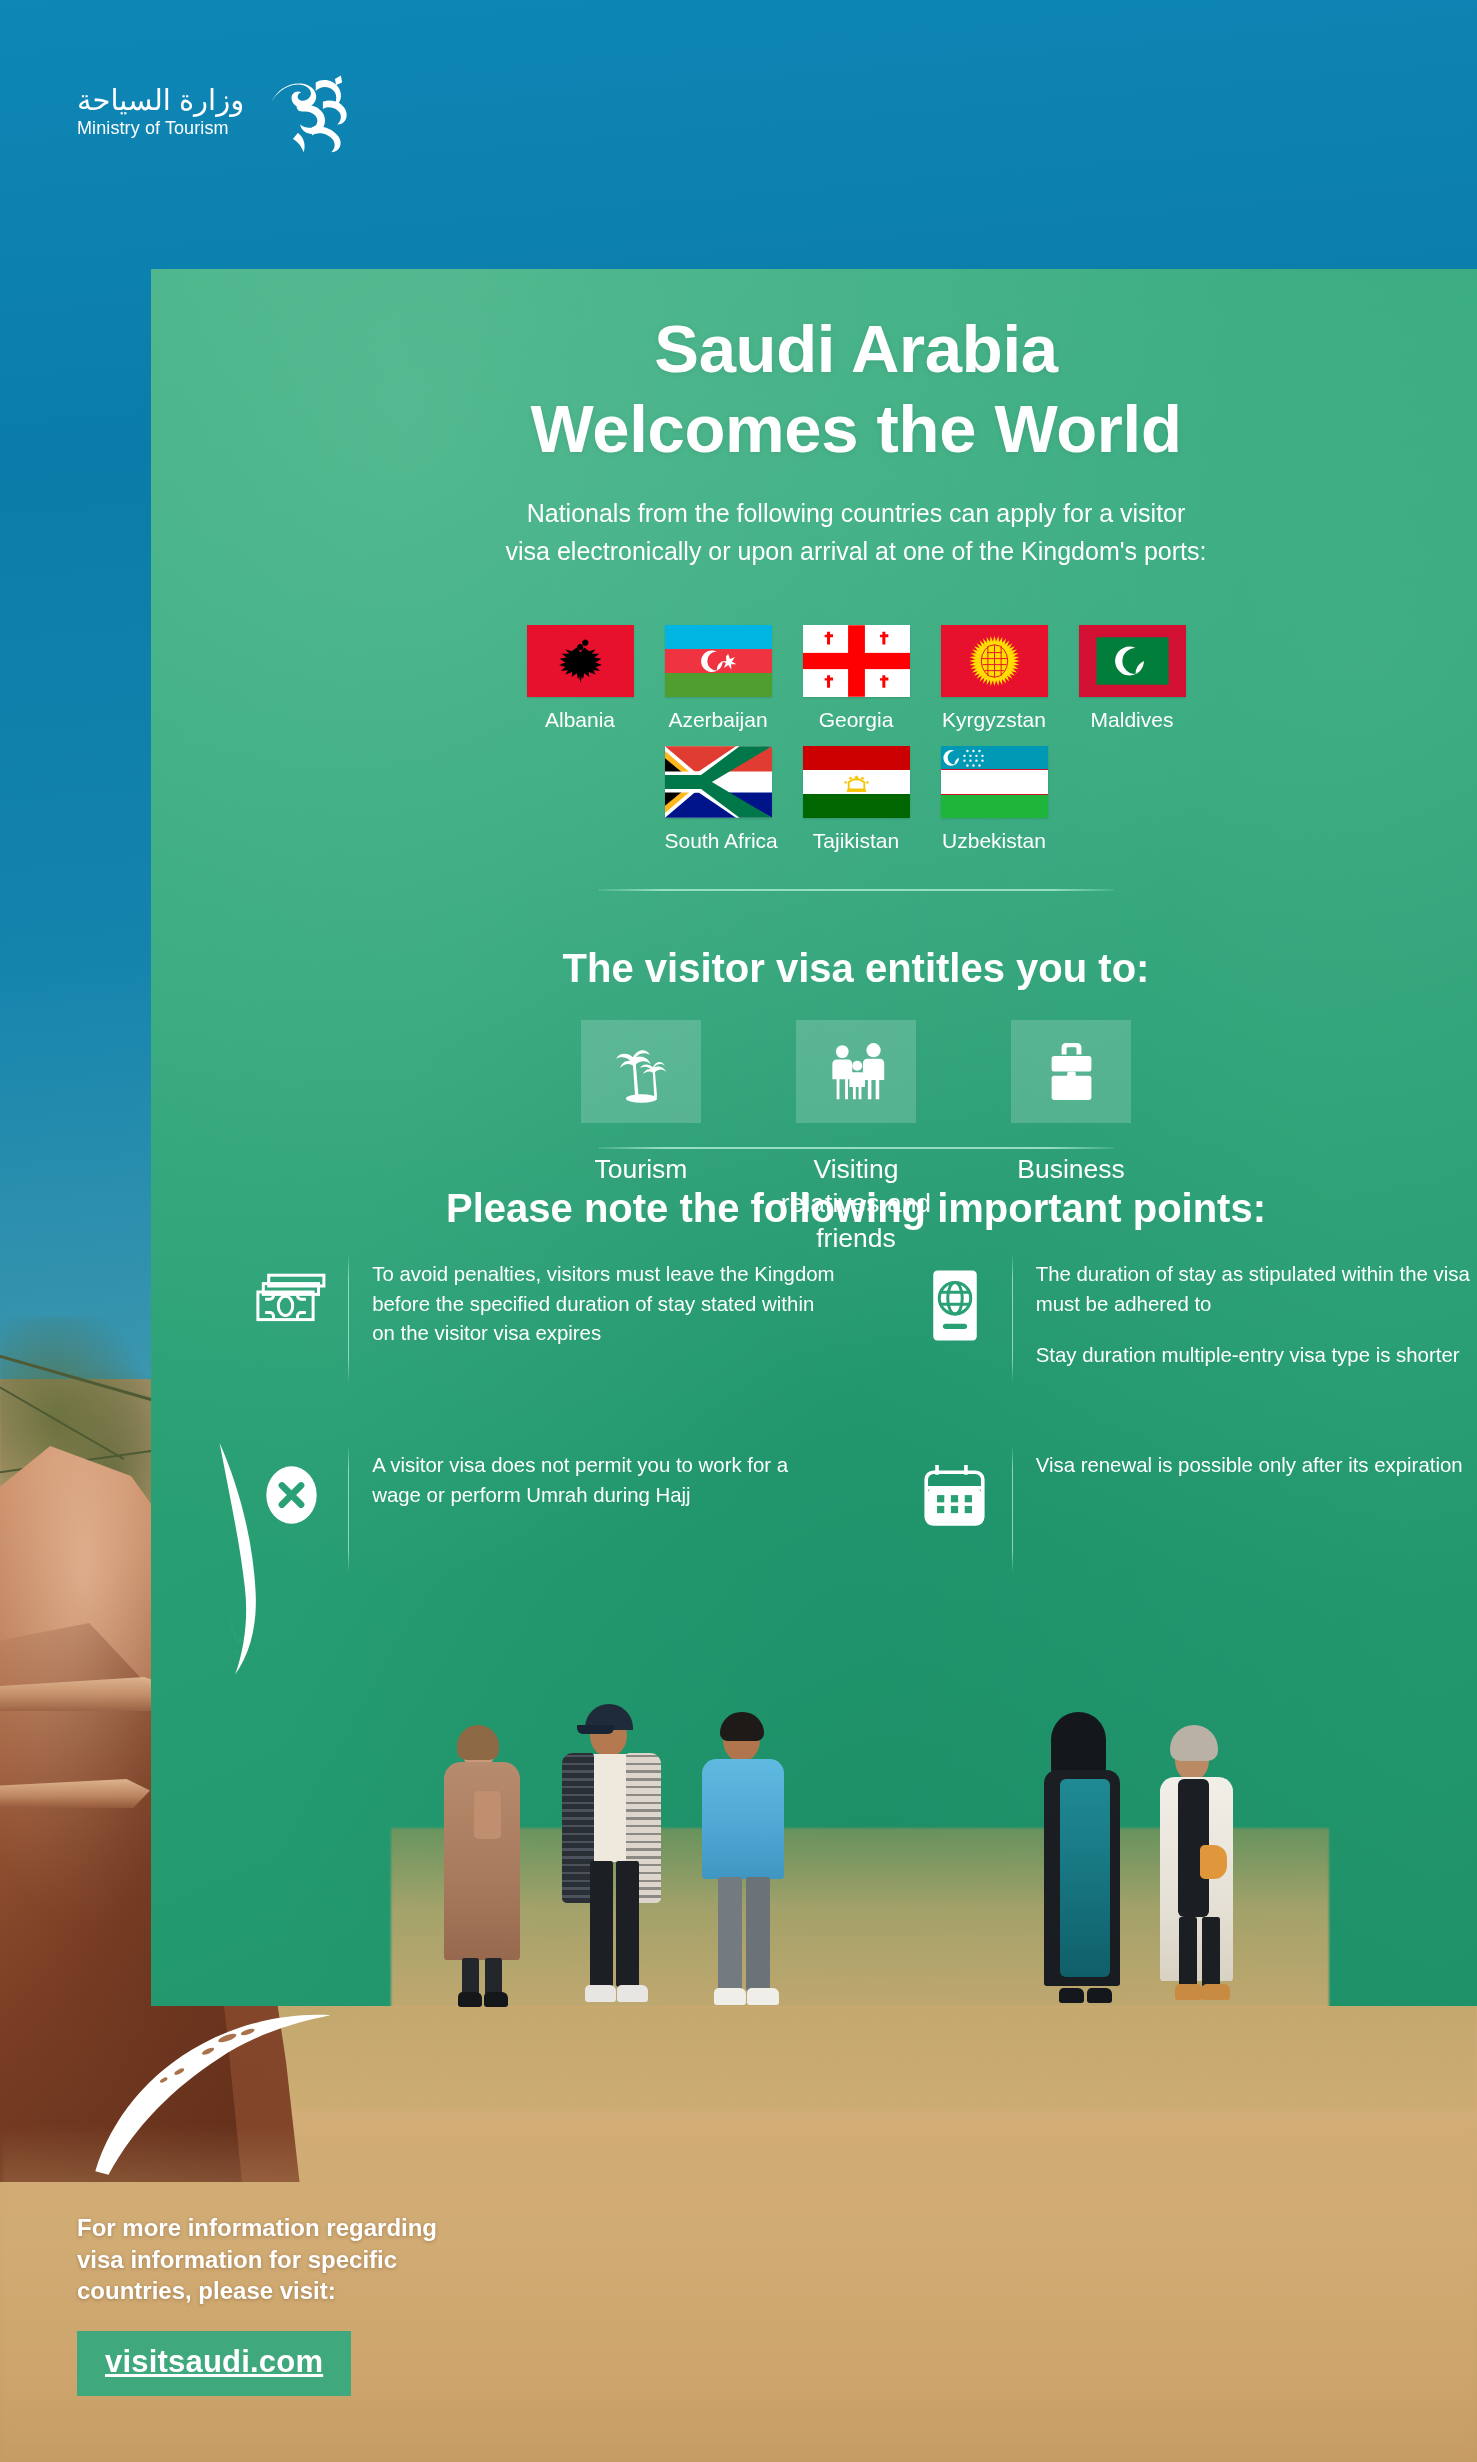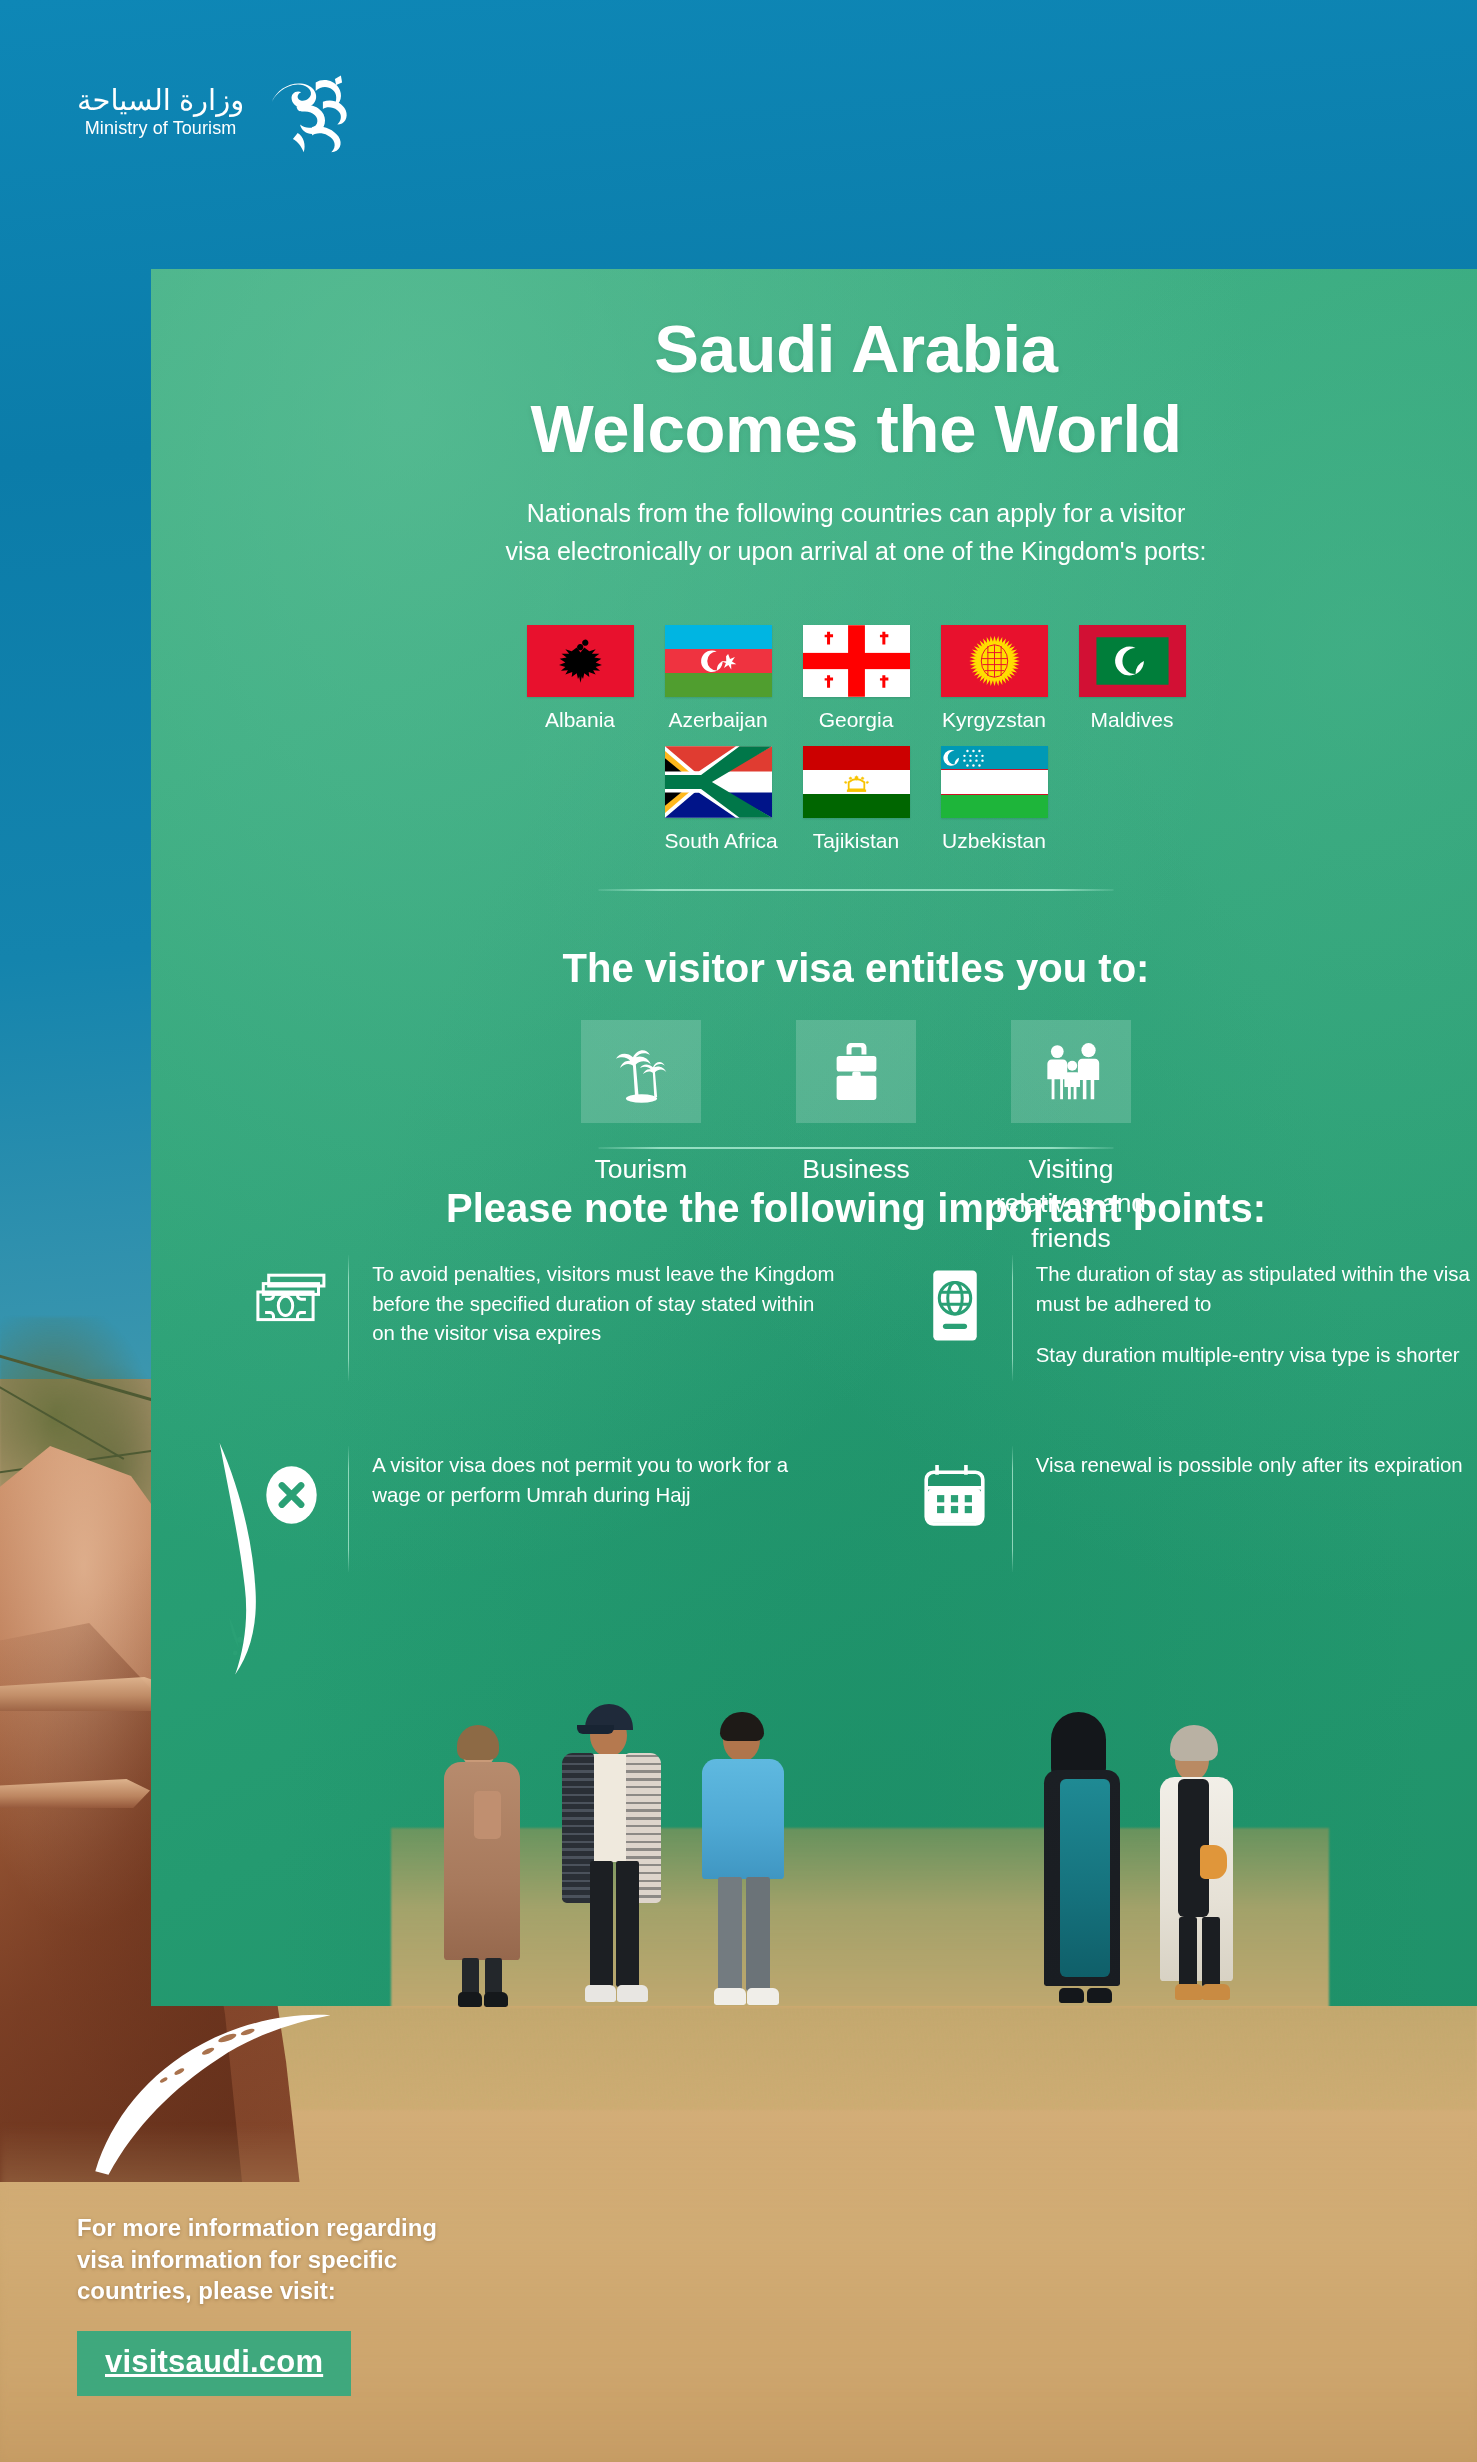--- a/index.html
+++ b/index.html
@@ -84,21 +84,21 @@
     position:absolute; left:0; bottom:0; width:100%; height:337px;
     background:linear-gradient(180deg, rgba(210,170,116,0) 0%, rgba(212,174,120,.55) 35%, rgba(206,166,110,.85) 72%, rgba(198,156,100,.95) 100%);
     filter:blur(3.6px);
   }
 
   
   .logo-wrap {
     position:absolute; left:77px; top:67px; z-index:6;
     display:flex; align-items:center; gap:15.6px;
   }
-  .logo-text { text-align:center; color:#fff; }
+  .logo-text { text-align:left; color:#fff; }
   .logo-ar {
     font-size:29px; line-height:1.12; letter-spacing:0.3px; font-weight:500; direction:rtl;
   }
   .logo-en { font-size:18px; line-height:1.2; margin-top:1.2px; letter-spacing:0.1px; }
   .logo-mark { width:91px; height:90px; }
 
   
   .panel {
     position:absolute; left:151px; top:269px; width:1410px; height:1737px;
     z-index:3;
@@ -475,44 +475,44 @@
         </svg>
       </div>
       <div class="ent-label">Tourism</div>
     </div>
 
 
     <div class="ent-cell">
       <div class="ent-tile">
         <svg width="71" height="71" viewBox="0 0 100 100">
           <g fill="#fff">
-            <path d="M42,10 h16 a6,6 0 0,1 6,6 v10 h-7 v-8 a2,2 0 0,0 -2,-2 h-10 a2,2 0 0,0 -2,2 v8 h-7 v-10 a6,6 0 0,1 6,-6 Z"></path>
-            <rect x="22" y="28" width="56" height="22" rx="4"></rect>
-            <rect x="22" y="56" width="56" height="34" rx="4"></rect>
-            <rect x="44" y="50" width="12" height="14" rx="3"></rect>
-          </g>
-        </svg>
-      </div>
-      <div class="ent-label">Business</div>
-    </div>
-
-    <div class="ent-cell">
-      <div class="ent-tile">
-        <svg width="71" height="71" viewBox="0 0 100 100">
-          <g fill="#fff">
             <circle cx="30" cy="22" r="9"></circle>
             <path d="M22,33 h16 a6,6 0 0,1 6,6 v22 h-6 v28 h-4 v-28 h-8 v28 h-4 v-28 h-6 v-22 a6,6 0 0,1 6,-6 Z"></path>
             <circle cx="74" cy="20" r="10"></circle>
             <path d="M65,32 h18 a6,6 0 0,1 6,6 v24 h-7 v27 h-5 v-27 h-6 v27 h-5 v-27 h-7 v-24 a6,6 0 0,1 6,-6 Z"></path>
             <circle cx="51" cy="42" r="7"></circle>
             <path d="M45,51 h12 a5,5 0 0,1 5,5 v16 h-5 v17 h-4 v-17 h-4 v17 h-4 v-17 h-5 v-16 a5,5 0 0,1 5,-5 Z"></path>
           </g>
         </svg>
       </div>
       <div class="ent-label">Visiting relatives and friends</div>
+    </div>
+
+    <div class="ent-cell">
+      <div class="ent-tile">
+        <svg width="71" height="71" viewBox="0 0 100 100">
+          <g fill="#fff">
+            <path d="M42,10 h16 a6,6 0 0,1 6,6 v10 h-7 v-8 a2,2 0 0,0 -2,-2 h-10 a2,2 0 0,0 -2,2 v8 h-7 v-10 a6,6 0 0,1 6,-6 Z"></path>
+            <rect x="22" y="28" width="56" height="22" rx="4"></rect>
+            <rect x="22" y="56" width="56" height="34" rx="4"></rect>
+            <rect x="44" y="50" width="12" height="14" rx="3"></rect>
+          </g>
+        </svg>
+      </div>
+      <div class="ent-label">Business</div>
     </div>
   </div>
 
   <div class="divider d2"></div>
 
   <h2 class="sec-title points">Please note the following important points:</h2>
 
   <div class="pt-grid">
 
     <div class="pt">

